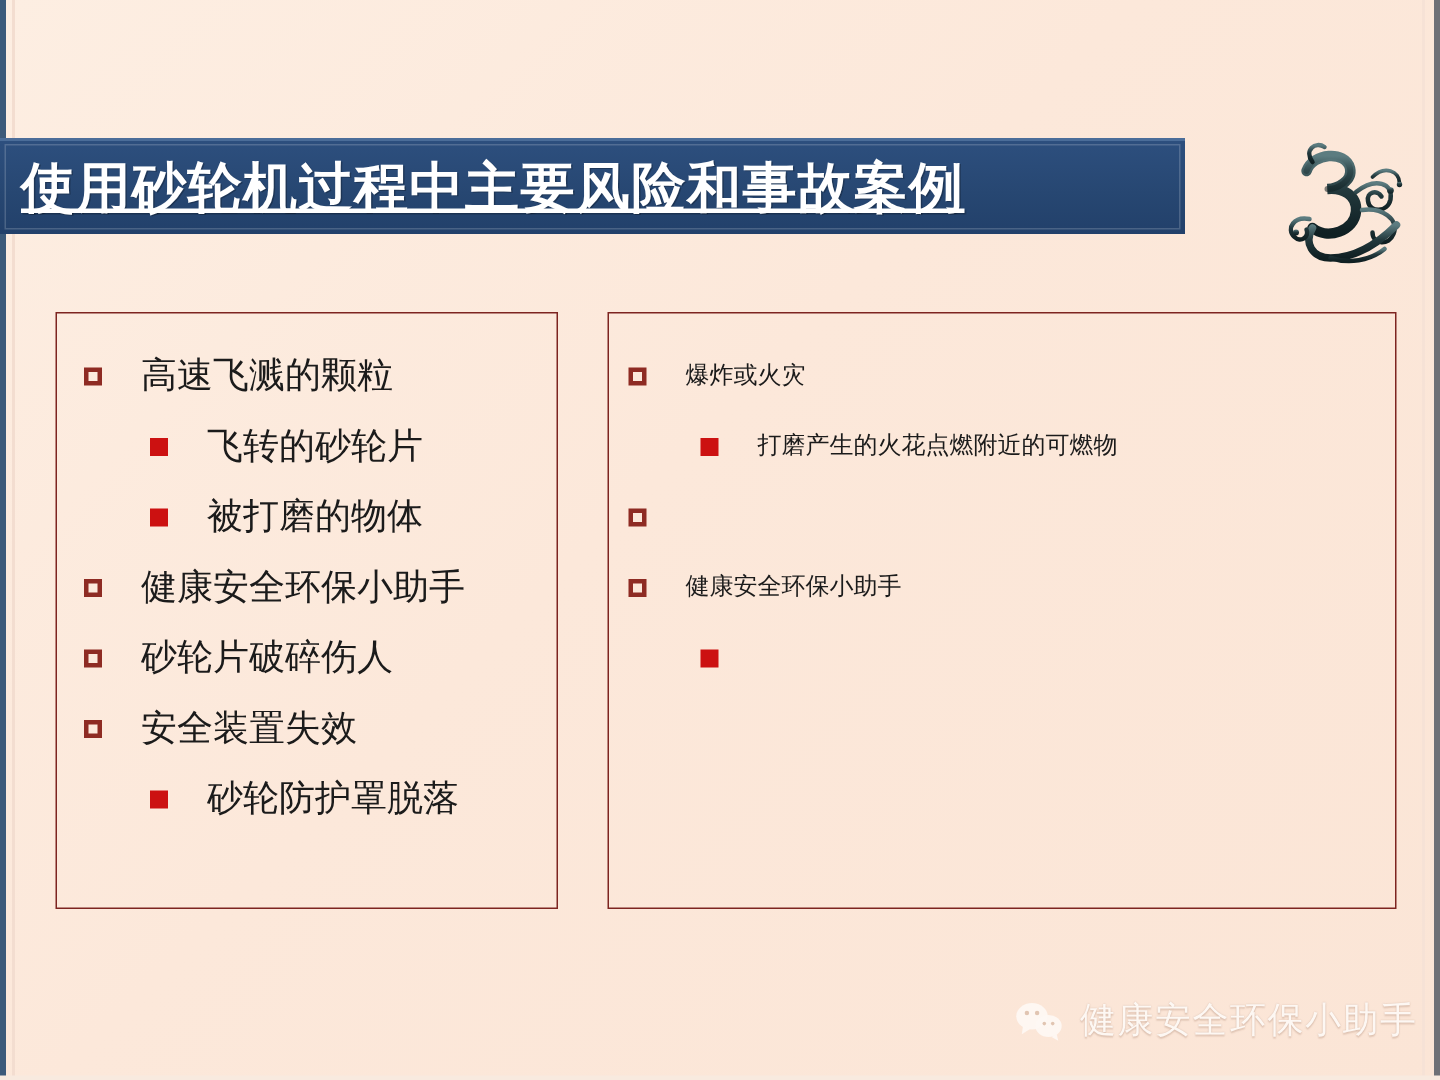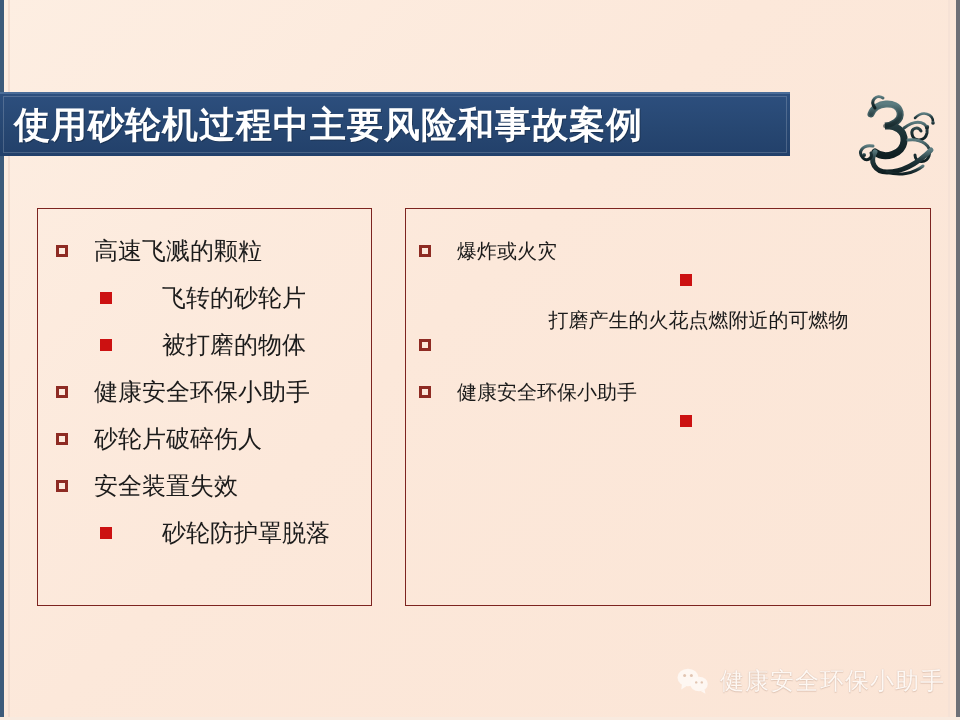--- a/index.html
+++ b/index.html
@@ -70,20 +70,21 @@
   }
   .title-text {
     color: #ffffff;
     font-size: 36px;
     font-weight: bold;
     letter-spacing: 1px;
     padding-left: 14px;
     line-height: 1;
     white-space: nowrap;
     text-shadow: 1px 1px 0 rgba(0,0,0,0.25);
+    text-decoration: underline;
   }
 
   
   .ornament {
     position: absolute;
     left: 845px;
     top: 88px;
     width: 110px;
     height: 100px;
   }
@@ -119,21 +120,20 @@
     align-items: center;
     white-space: nowrap;
   }
   .item.level1 {
     padding-left: 18px;
     height: 47px;
   }
   .item.level2 {
     padding-left: 62px;
     height: 47px;
-    gap: 24px;
   }
 
   
   .bullet-hollow {
     flex: 0 0 auto;
     width: 12px;
     height: 12px;
     box-sizing: border-box;
     border: 3px solid #8e2b23;
     background: transparent;
@@ -148,22 +148,22 @@
     margin-right: 26px;
   }
 
   .item-text {
     font-size: 24px;
     color: #1b1b1b;
     line-height: 1;
     font-family: Liberation Serif, serif;
   }
   .box-right .item.level1 { padding-left: 13px; }
-  .box-right .item.level2 { padding-left: 61px; flex-direction: column; }
-  .box-right .item-text { font-size: 20px; }
+  .box-right .item.level2 { padding-left: 61px; }
+  .box-right .item-text { font-size: 16px; }
 
   
   .watermark {
     position: absolute;
     left: 676px;
     top: 666px;
     display: flex;
     align-items: center;
     opacity: 0.72;
   }

